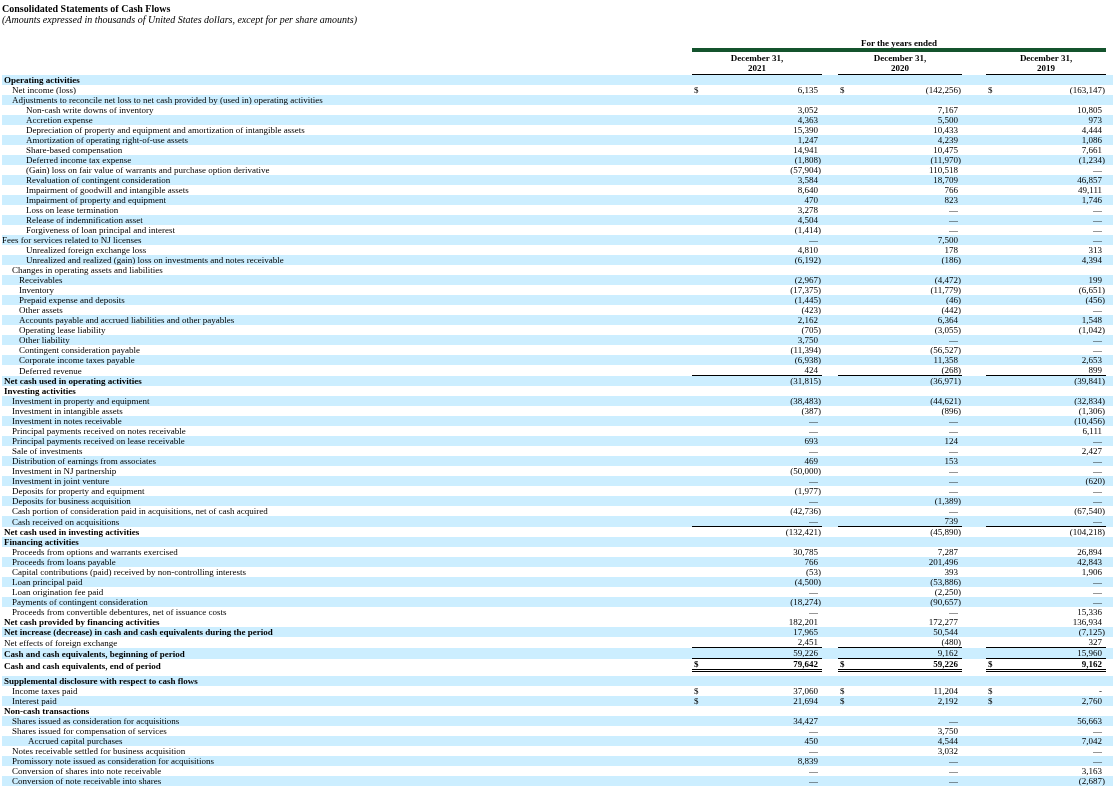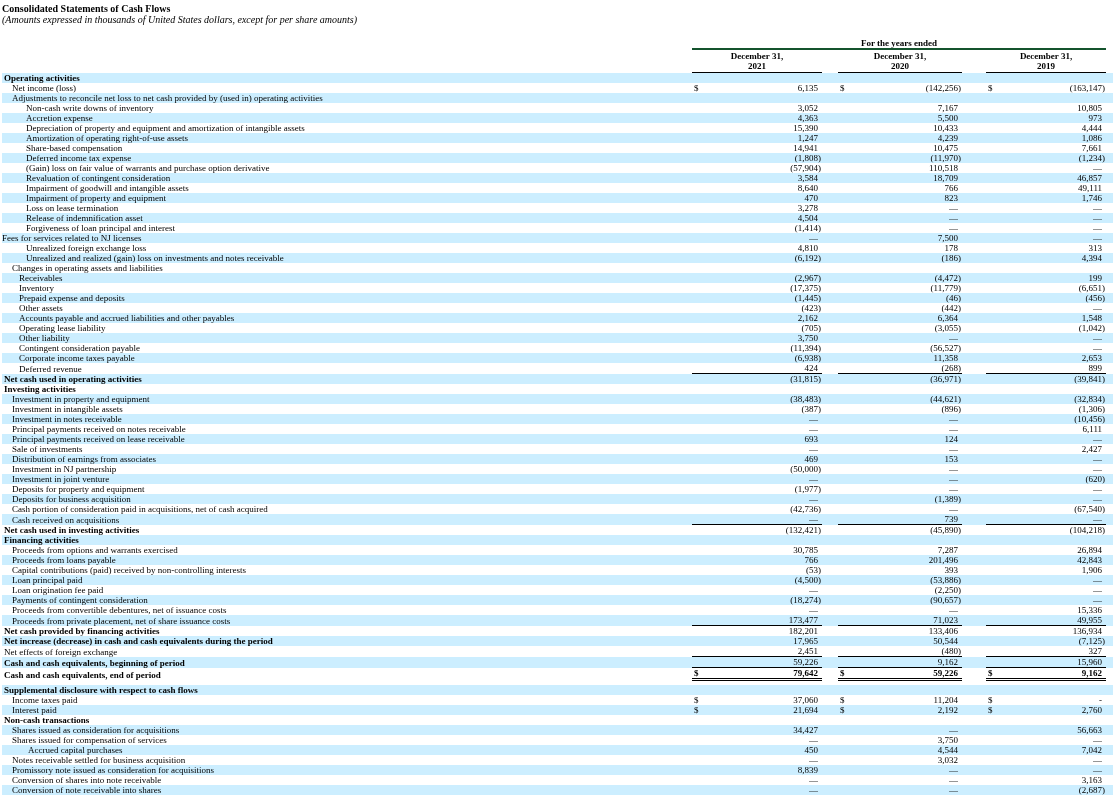--- a/index.html
+++ b/index.html
@@ -5,21 +5,21 @@
   html,body { margin:0; padding:0; background:#fff; }
   body { width:1113px; height:799px; overflow:hidden;
          font-family:"Liberation Serif","DejaVu Serif",serif; color:#000; }
   .doc { padding:3px 0 0 2px; }
   .title { font-weight:bold; font-size:10px; line-height:11px; }
   .subtitle { font-style:italic; font-size:10px; line-height:11px; }
   table { border-collapse:collapse; table-layout:fixed; width:1111px; margin-top:13px; }
   td { padding:0; font-size:9px; line-height:10px; height:10px; overflow:hidden;
        white-space:nowrap; vertical-align:bottom; }
   thead td { font-weight:bold; text-align:center; }
-  td.yrs { border-bottom:2px solid #14532d; }
+  td.yrs { border-bottom:4px solid #14532d; }
   td.colhdr { border-bottom:1px solid #000; padding-bottom:1px; }
   td.colhdr div { line-height:10px; }
   thead tr.hdrB td { height:21px; }
   tr.blue td { background:#cceeff; }
   tr.white td { background:#ffffff; }
   td.lbl { text-align:left; }
   td.bold { font-weight:bold; }
   td.d { text-align:left; padding-left:2px; }
   td.v { text-align:right; padding-right:4px; }
   td.v.np { padding-right:1px; }
@@ -714,39 +714,27 @@
           <td class="d"></td>
           <td class="v">—</td>
           <td class="sp"></td>
           <td class="d"></td>
           <td class="v">—</td>
           <td class="sp"></td>
           <td class="d"></td>
           <td class="v">15,336</td>
           <td class="sp"></td>
         </tr>
-        <tr class="blue u1">
-          <td class="lbl" style="padding-left: 10px;">Proceeds from private placement, net of share issuance costs</td>
-          <td class="d"></td>
-          <td class="v">173,477</td>
-          <td class="sp"></td>
-          <td class="d"></td>
-          <td class="v">71,023</td>
-          <td class="sp"></td>
-          <td class="d"></td>
-          <td class="v">49,955</td>
-          <td class="sp"></td>
-        </tr>
         <tr class="white">
           <td class="lbl bold" style="padding-left: 2px;">Net cash provided by financing activities</td>
           <td class="d"></td>
           <td class="v">182,201</td>
           <td class="sp"></td>
           <td class="d"></td>
-          <td class="v">133,406</td>
+          <td class="v">172,277</td>
           <td class="sp"></td>
           <td class="d"></td>
           <td class="v">136,934</td>
           <td class="sp"></td>
         </tr>
         <tr class="blue">
           <td class="lbl bold" style="padding-left: 2px;">Net increase (decrease) in cash and cash equivalents during the period</td>
           <td class="d"></td>
           <td class="v">17,965</td>
           <td class="sp"></td>

